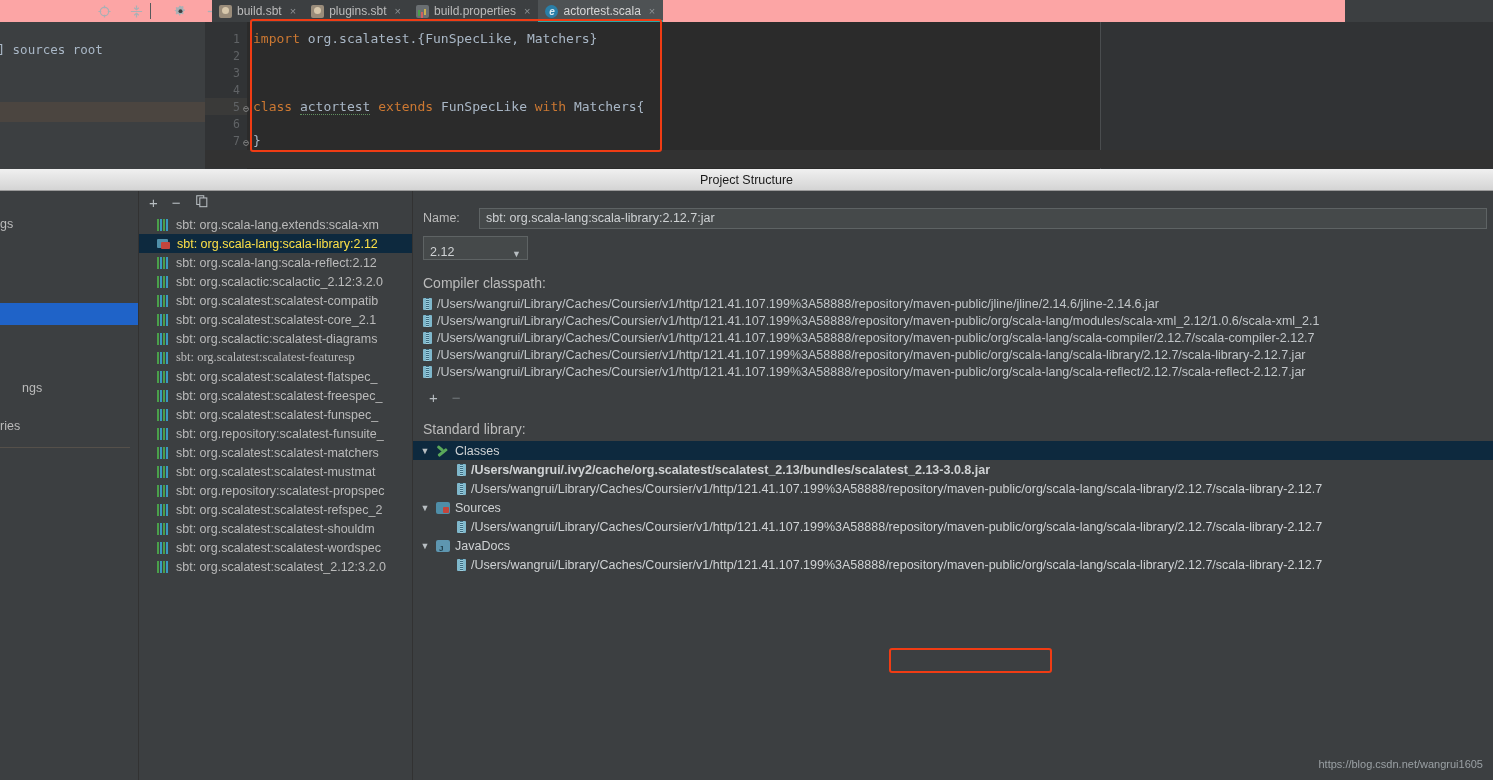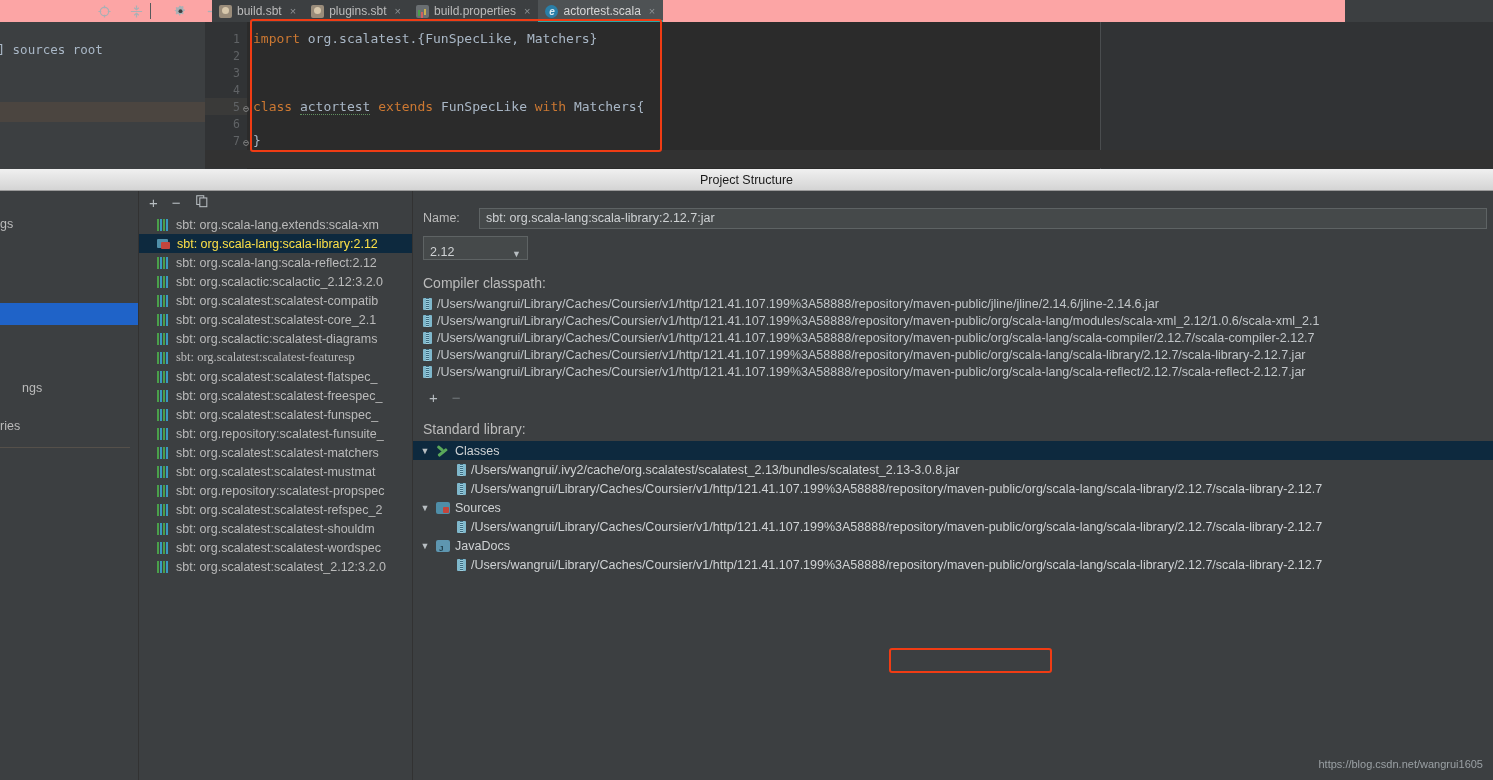--- a/index.html
+++ b/index.html
@@ -369,21 +369,21 @@
         <div class="sec-lbl" style="top:230px">Standard library:</div>
 
         <div id="tree">
             <div class="tree-row sel" style="top: 250px; padding-left: 6px;">
               <span class="tri">▼</span>
               <span class="ico-classes"></span>
               <span class="tree-lbl">Classes</span>
             </div>
             <div class="tree-row" style="top: 269px; padding-left: 44px;">
               <span class="ico-jar"></span>
-              <span class="tree-lbl" style="white-space: nowrap;">/Users/wangrui/.ivy2/cache/org.scalatest/scalatest_2.13/bundles/scalatest_2.13-3.0.8.jar</span>
+              <span class="tree-lbl" style="white-space: nowrap; font-weight: bold;">/Users/wangrui/.ivy2/cache/org.scalatest/scalatest_2.13/bundles/scalatest_2.13-3.0.8.jar</span>
             </div>
             <div class="tree-row" style="top: 288px; padding-left: 44px;">
               <span class="ico-jar"></span>
               <span class="tree-lbl" style="white-space: nowrap;">/Users/wangrui/Library/Caches/Coursier/v1/http/121.41.107.199%3A58888/repository/maven-public/org/scala-lang/scala-library/2.12.7/scala-library-2.12.7</span>
             </div>
             <div class="tree-row" style="top: 307px; padding-left: 6px;">
               <span class="tri">▼</span>
               <span class="ico-sources"></span>
               <span class="tree-lbl">Sources</span>
             </div>

